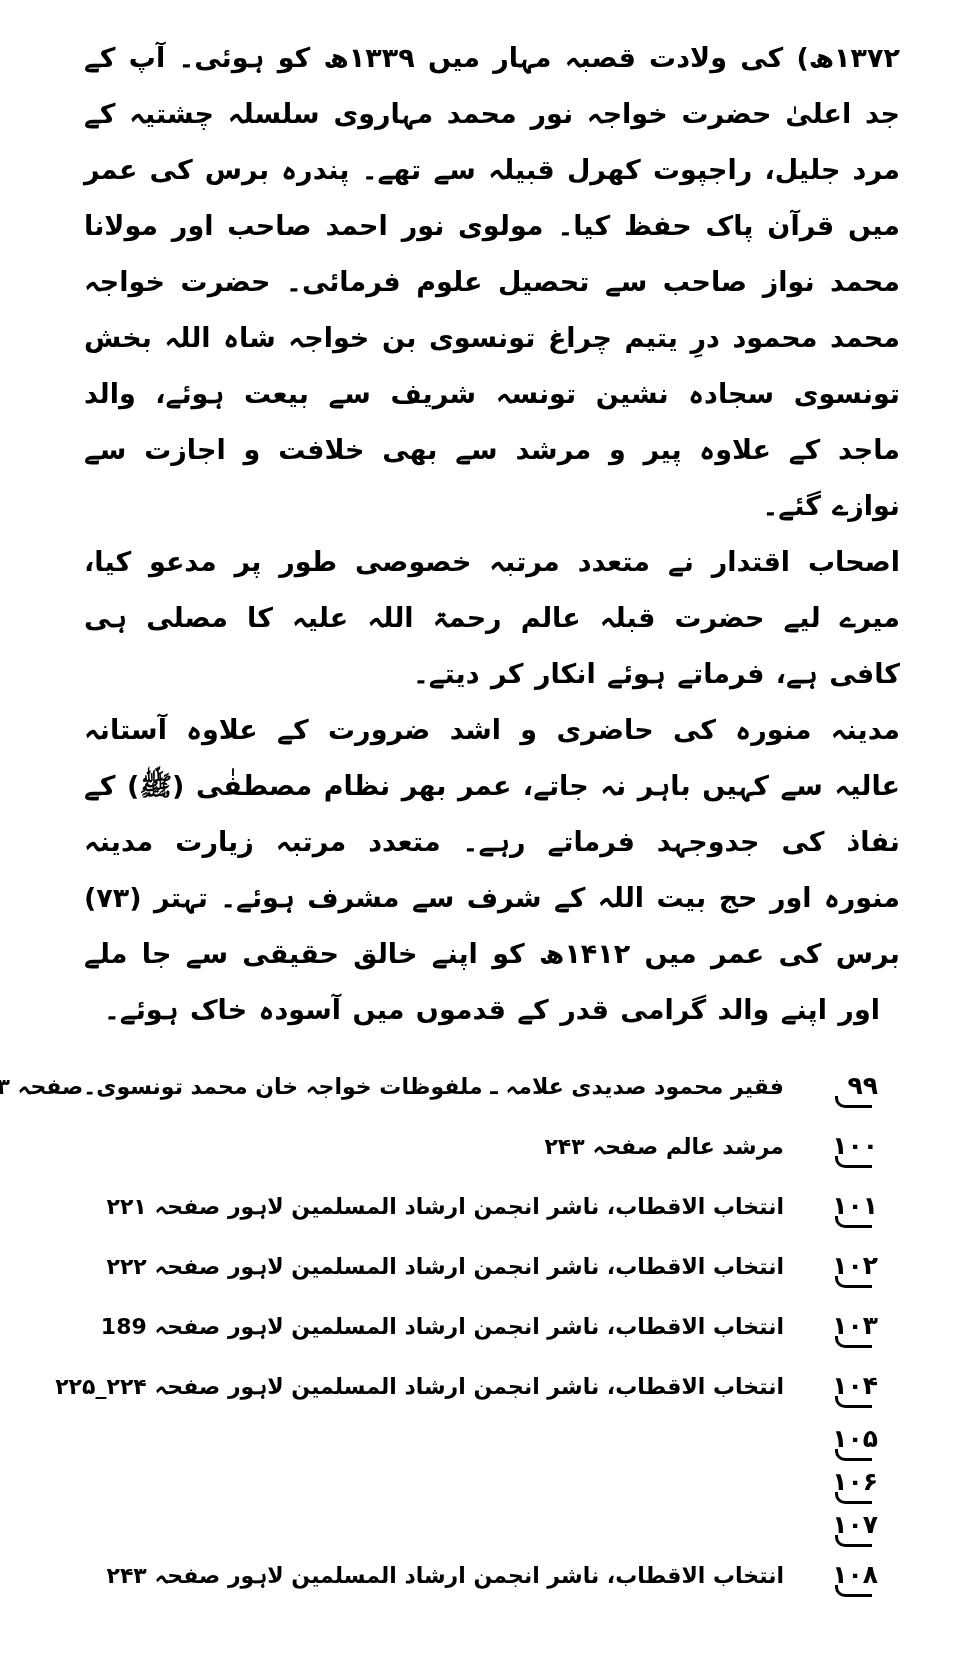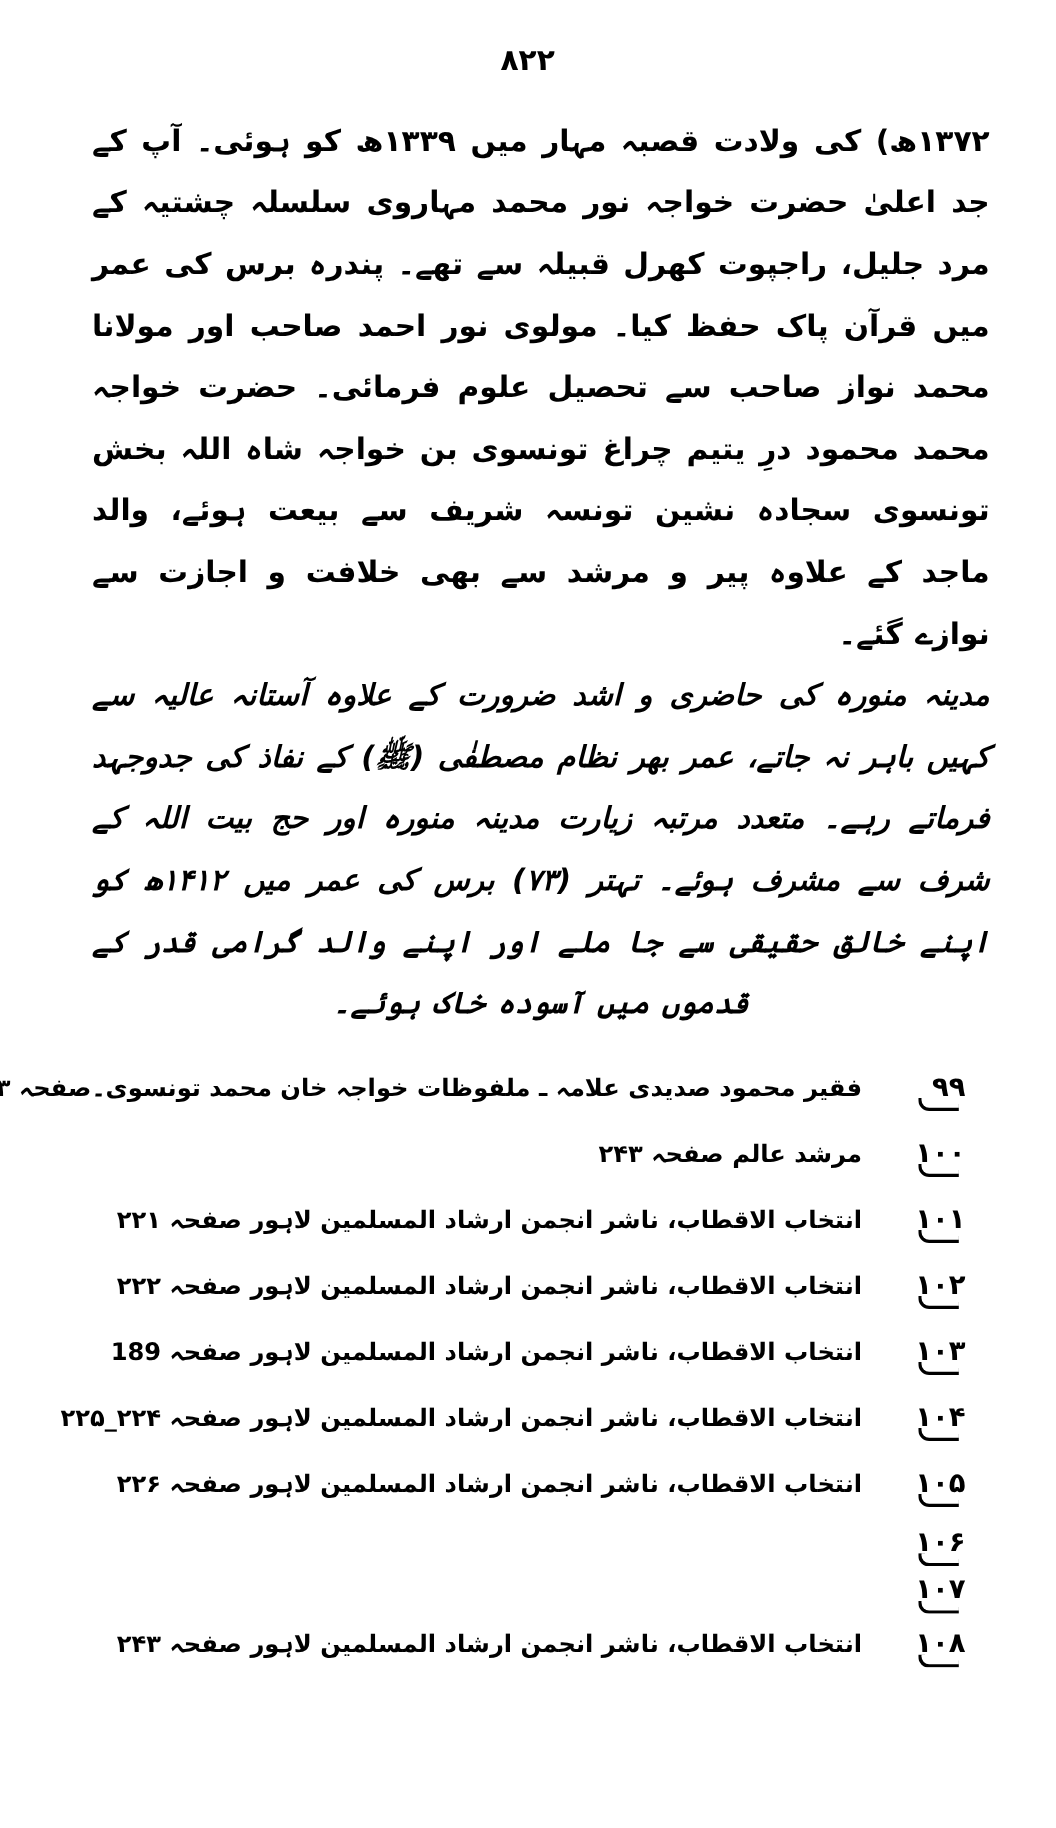--- a/index.html
+++ b/index.html
@@ -28,21 +28,21 @@
   }
   .body-text {
     margin: 30px 60px 0 84px;
     font-size: 27px;
     font-weight: 700;
     line-height: 56px;
     text-align: justify;
     word-spacing: 2px;
   }
   .para { margin: 0; }
-  .center-last { text-align-last: center; font-style: italic; }
+  .center-last { text-align-last: center; }
 
   .footnotes {
     margin: 26px 82px 0 40px;
   }
   .fn-row {
     display: flex;
     align-items: baseline;
     margin-bottom: 14px;
     font-weight: 700;
   }
@@ -70,24 +70,24 @@
     line-height: 46px;
     text-align: right;
     white-space: nowrap;
   }
 </style>
 </head>
 <body>
 
 <div class="page">
 
-  <div class="page-number">۸۲۲</div>
 
   <div class="body-text">
     <p class="para">۱۳۷۲ھ) کی ولادت قصبہ مہار میں ۱۳۳۹ھ کو ہوئی۔ آپ کے جد اعلیٰ حضرت خواجہ نور محمد مہاروی سلسلہ چشتیہ کے مرد جلیل، راجپوت کھرل قبیلہ سے تھے۔ پندرہ برس کی عمر میں قرآن پاک حفظ کیا۔ مولوی نور احمد صاحب اور مولانا محمد نواز صاحب سے تحصیل علوم فرمائی۔ حضرت خواجہ محمد محمود درِ یتیم چراغ تونسوی بن خواجہ شاہ اللہ بخش تونسوی سجادہ نشین تونسہ شریف سے بیعت ہوئے، والد ماجد کے علاوہ پیر و مرشد سے بھی خلافت و اجازت سے نوازے گئے۔</p>
+    <p class="para">اصحاب اقتدار نے متعدد مرتبہ خصوصی طور پر مدعو کیا، میرے لیے حضرت قبلہ عالم رحمۃ اللہ علیہ کا مصلی ہی کافی ہے، فرماتے ہوئے انکار کر دیتے۔</p>
     <p class="para center-last">مدینہ منورہ کی حاضری و اشد ضرورت کے علاوہ آستانہ عالیہ سے کہیں باہر نہ جاتے، عمر بھر نظام مصطفٰی (ﷺ) کے نفاذ کی جدوجہد فرماتے رہے۔ متعدد مرتبہ زیارت مدینہ منورہ اور حج بیت اللہ کے شرف سے مشرف ہوئے۔ تہتر (۷۳) برس کی عمر میں ۱۴۱۲ھ کو اپنے خالق حقیقی سے جا ملے اور اپنے والد گرامی قدر کے قدموں میں آسودہ خاک ہوئے۔</p>
   </div>
 
   <div class="footnotes">
 
     <div class="fn-row">
       <span class="fn-num">۹۹</span>
       <span class="fn-text">فقیر محمود صدیدی علامہ ـ ملفوظات خواجہ خان محمد تونسوی۔صفحہ ۱۳</span>
     </div>
 
@@ -111,21 +111,20 @@
       <span class="fn-text">انتخاب الاقطاب، ناشر انجمن ارشاد المسلمین لاہور صفحہ 189</span>
     </div>
 
     <div class="fn-row">
       <span class="fn-num">۱۰۴</span>
       <span class="fn-text">انتخاب الاقطاب، ناشر انجمن ارشاد المسلمین لاہور صفحہ ۲۲۴_۲۲۵</span>
     </div>
 
     <div class="fn-row">
       <span class="fn-num">۱۰۵</span>
-      <span class="fn-text">انتخاب الاقطاب، ناشر انجمن ارشاد المسلمین لاہور صفحہ ۲۲۶</span>
     </div>
 
     <div class="fn-row">
       <span class="fn-num">۱۰۶</span>
     </div>
 
     <div class="fn-row">
       <span class="fn-num">۱۰۷</span>
     </div>
 

